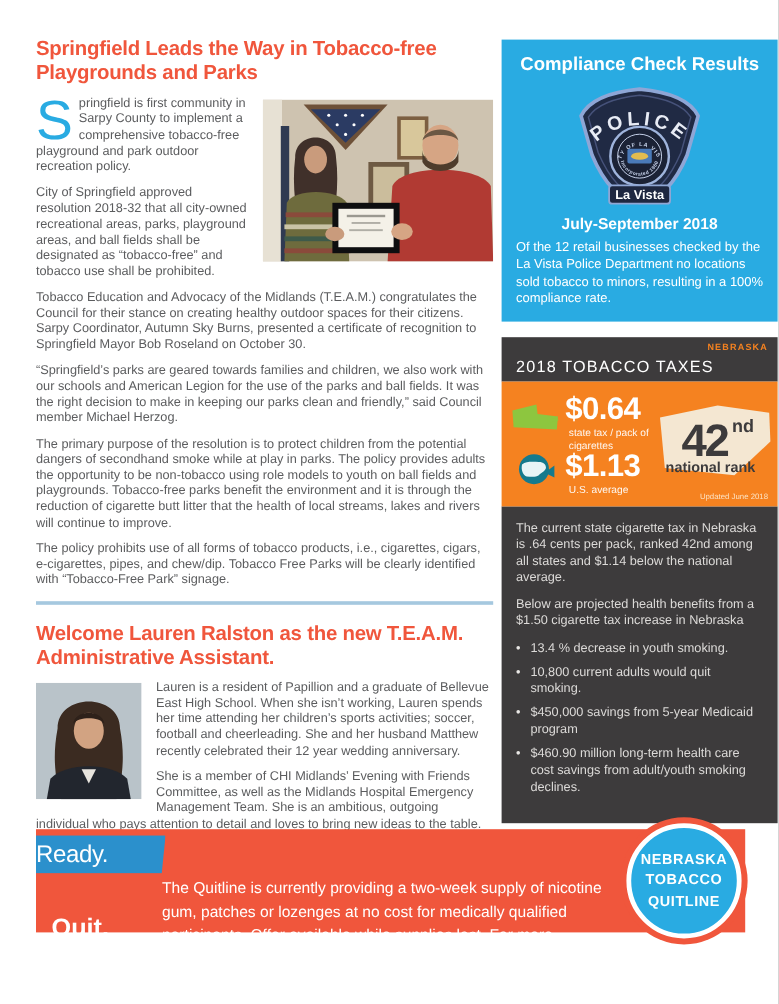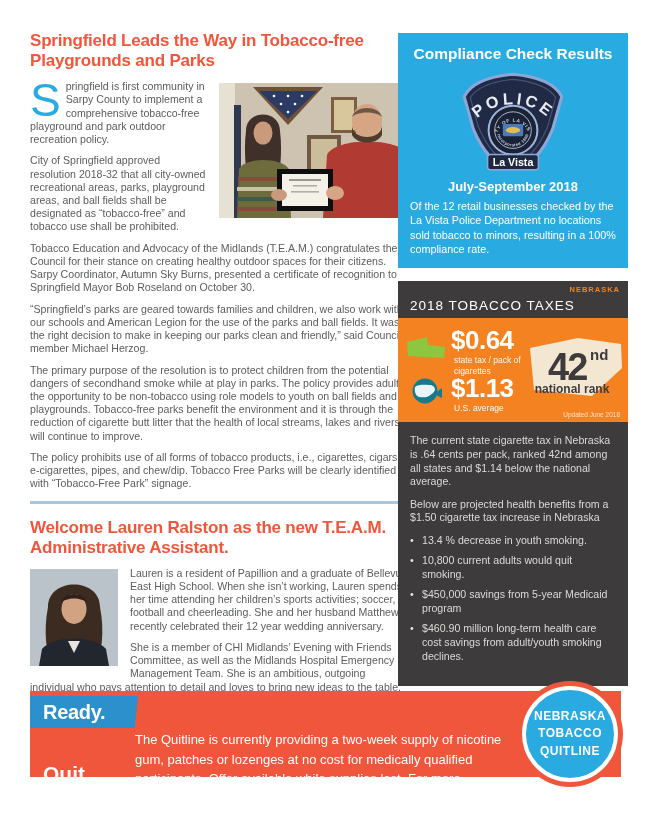--- a/index.html
+++ b/index.html
@@ -18,21 +18,21 @@
   .left-col p { font-size: 10.6px; line-height: 1.25; color: #5B5C5E; margin: 0 0 8px; }
   .photo1 { float: right; width: 192px; height: 135px; margin: 3px 0 6px 10px; display:block; }
   .dropcap {
     float: left; color: #29ABE2; font-size: 46px; line-height: 36px;
     margin: 2px 5px 0 0; font-weight: 400;
   }
   .divider { border: 0; height: 3px; background: #A5C8DF; margin: 10px 0 14px; clear: both; }
   .art2 { overflow: visible; }
   .photo2 { float: left; width: 88px; height: 97px; margin: 2px 12px 4px 0; display:block; }
   
-  .right-col { position: absolute; left: 398px; top: 33px; width: 230px; }
+  .right-col { position: absolute; left: 418px; top: 33px; width: 230px; }
   .compliance { background: #29ABE2; color: #fff; padding: 10px 12px 12px; }
   .compliance h3 { font-size: 15.5px; font-weight: bold; text-align: center; margin: 2px 0 6px; }
   .patch { display: block; margin: 0 auto; width: 126px; height: 106px; }
   .period { font-size: 13px; font-weight: bold; text-align: center; margin: 4px 0 5px; }
   .compliance p { font-size: 10.8px; line-height: 1.33; }
   .taxes { margin-top: 13px; }
   .t-head { position: relative; background: #3D3B3C; height: 37px; }
   .t-state {
     position: absolute; top: 4px; right: 8px; color: #F58220;
     font-size: 7.5px; font-weight: bold; letter-spacing: 1px;
@@ -53,22 +53,22 @@
   .t-body { background: #3D3B3C; color: #DCDAD8; padding: 12px 12px 16px; }
   .t-body p { font-size: 10.6px; line-height: 1.28; margin-bottom: 9px; }
   .t-body ul { list-style: none; margin-top: 8px; }
   .t-body li {
     position: relative; font-size: 10.6px; line-height: 1.28;
     padding-left: 12px; margin-bottom: 7px;
   }
   .t-body li::before { content: "•"; position: absolute; left: 0; color: #E9E7E5; }
   
   .banner { position: absolute; left: 30px; top: 691px; width: 591px; height: 86px; background: #F0563C; }
-  .chip { position: absolute; left: 0; display: flex; align-items: center; padding-left: 13px;
-          color: #fff; font-weight: bold; font-size: 20px; letter-spacing: -0.3px; }
+  .chip { position: absolute; left: 0; display: flex; align-items: center; 
+          color: #fff; font-weight: normal; font-size: 20px; letter-spacing: -0.3px; }
   .chip-ready { top: 5px; width: 108px; height: 32px; background: #2B90CC;
                 clip-path: polygon(0 0, 100% 0, 97% 100%, 0 100%); }
   .chip-set { top: 37px; width: 120px; height: 33px; background: #8FC3E4;
               clip-path: polygon(0 0, 93% 0, 100% 100%, 0 100%); }
   .quit-label { position: absolute; left: 13px; top: 71px; color: #fff; font-weight: bold; font-size: 21px; }
   .banner-text {
     position: absolute; left: 105px; top: 12px; width: 378px;
     color: #fff; font-size: 13px; line-height: 1.5; margin-top: 27px;
   }
   .q-ring {

